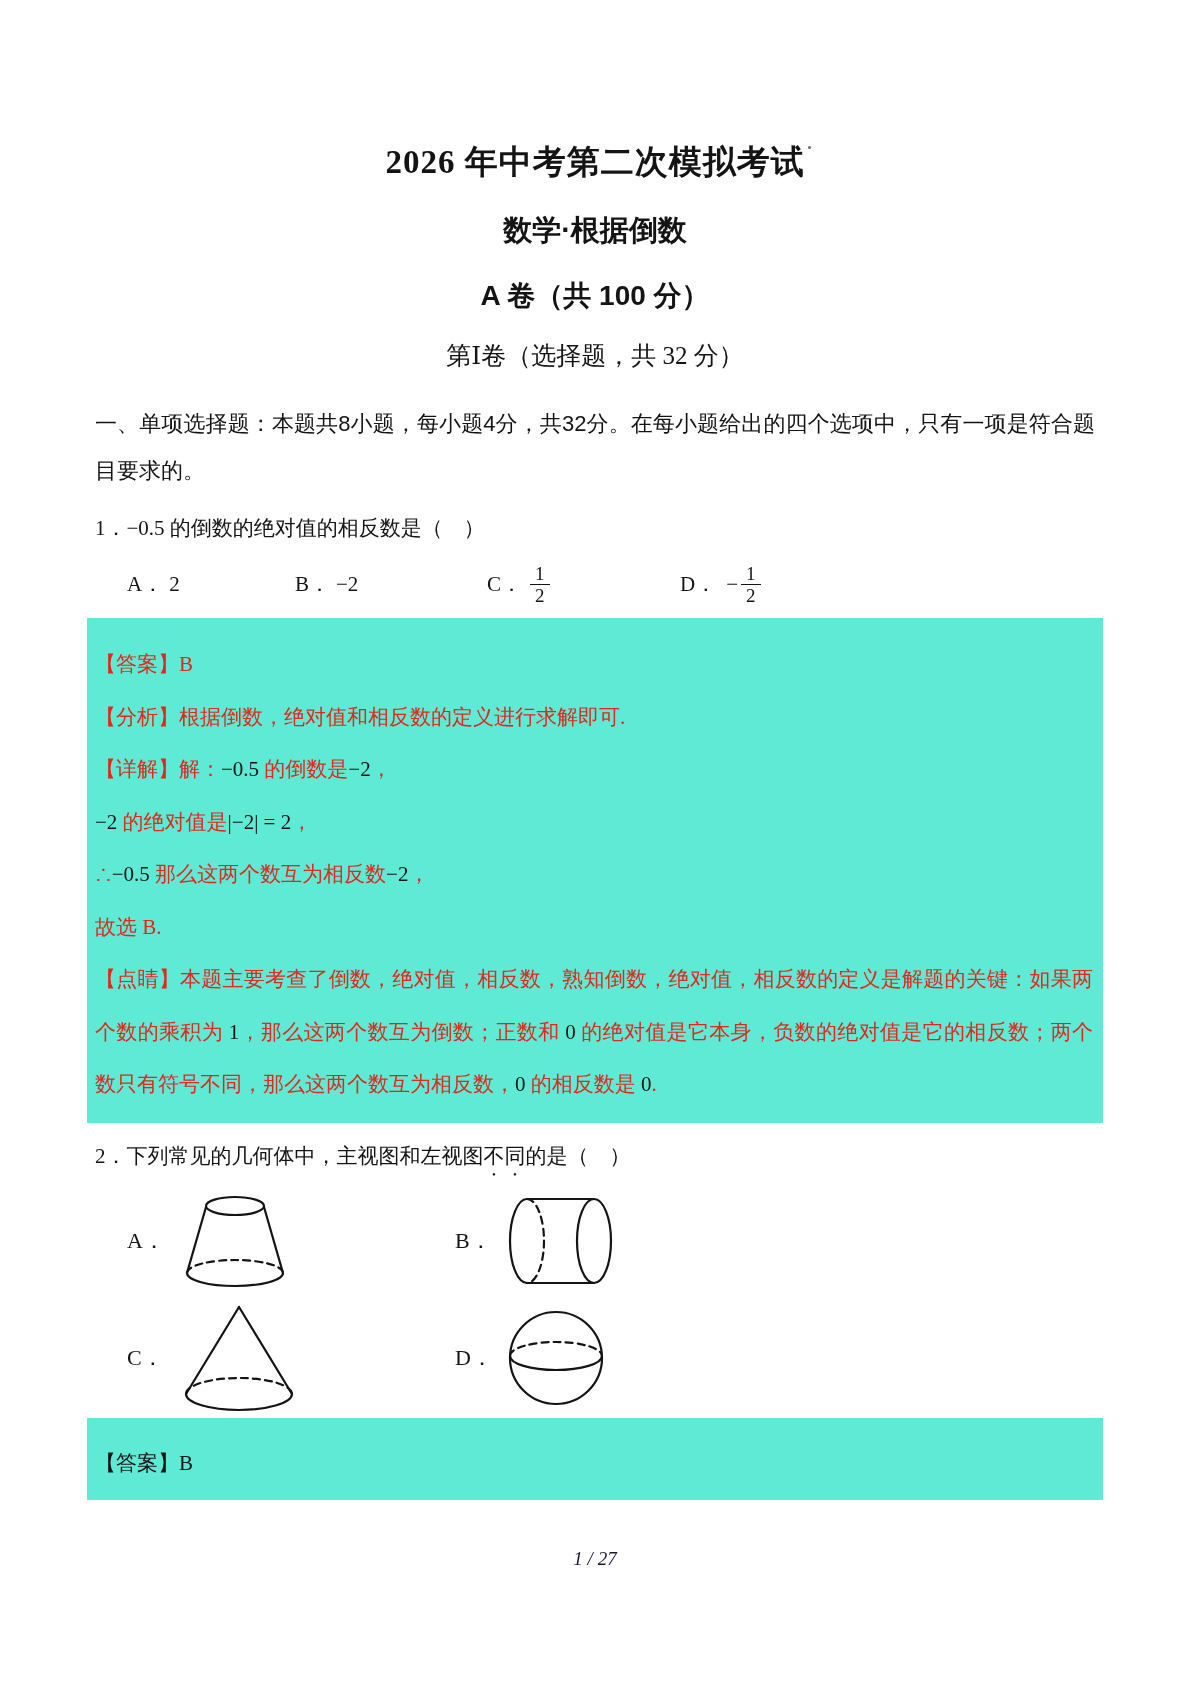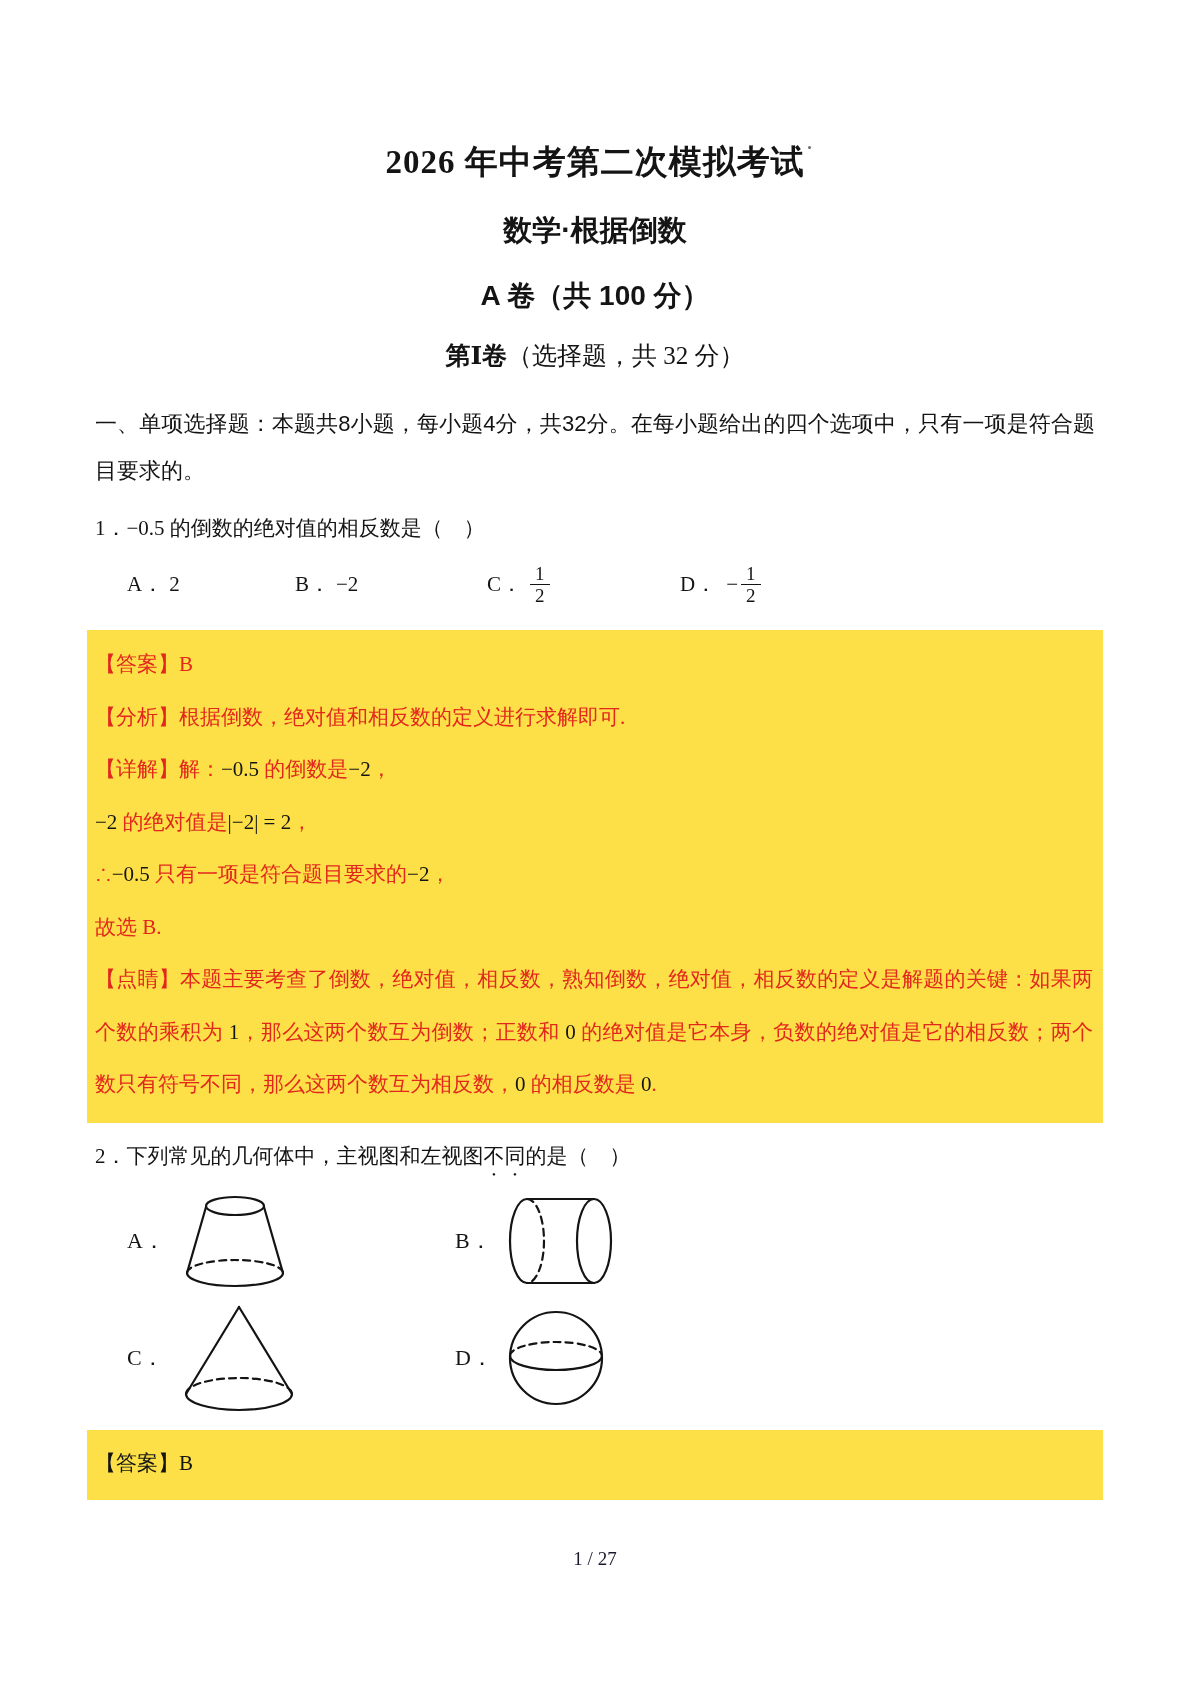--- a/index.html
+++ b/index.html
@@ -37,21 +37,21 @@
     margin: 26px 0 16px 0;
     text-align: center;
     font-size: 28px; font-weight: bold;
     font-family: "Liberation Sans", "DejaVu Sans", sans-serif;
   }
   .part {
     margin-top: 24px;
     text-align: center;
     font-size: 25px;
   }
-  .part-label { font-weight: bold; text-align: center; }
+  .part-label { font-weight: normal; text-align: center; }
 
   .section-heading {
     margin: 28px 0 0 0;
     font-size: 22px;
     font-weight: normal;
     font-family: "Liberation Sans", "DejaVu Sans", sans-serif;
     line-height: 2.15;
     text-align: justify;
   }
 
@@ -81,23 +81,23 @@
     text-align: center;
     font-size: 19px;
     line-height: 1.12;
     margin-left: 2px;
   }
   .frac .num { display: block; padding: 0 5px; }
   .frac .den { display: block; padding: 0 5px; border-top: 1.6px solid #141414; }
   .dsign { margin: 0 1px 0 4px; }
 
   .ans-block {
-    background: #fde047;
-    margin: 16px -8px 0 -8px;
-    padding: 8px 10px 12px 8px;
+    background: #5eead4;
+    margin: 4px -8px 0 -8px;
+    padding: 20px 10px 12px 8px;
     font-size: 21px;
   }
   .ans-block p { margin: 0; line-height: 2.5; }
   .just { text-align: justify; }
 
   .red, .seg-red { color: #e2271d; }
   .seg-math, .black { color: #141414; }
 
   .q2-stem .emph {
     -webkit-text-emphasis: filled dot #141414;
@@ -123,20 +123,21 @@
 
   .ans-block-2 p { line-height: 2.4; }
 
   .footer {
     position: absolute;
     left: 0; top: 1548px;
     width: 1190px;
     text-align: center;
     font-size: 19px;
     color: #1a1a2e;
+    font-style: italic;
   }
 </style>
 </head>
 <body>
 
 <div class="page">
 
   <span class="stray-dot"></span>
 
   <h1 class="title">2026 年中考第二次模拟考试</h1>
@@ -176,21 +177,21 @@
     </span>
   </div>
 
   <div class="ans-block">
     <p>
       <span class="red">【答案】</span><span class="red">B</span>
     </p>
     <p class="red">【分析】根据倒数，绝对值和相反数的定义进行求解即可.</p>
     <p><span class="seg-red">【详解】解：</span><span class="seg-math">−0.5</span><span class="seg-red"> 的倒数是</span><span class="seg-math">−2</span><span class="seg-red">，</span></p>
     <p><span class="seg-math">−2</span><span class="seg-red"> 的绝对值是</span><span class="seg-math">|−2| = 2</span><span class="seg-red">，</span></p>
-    <p><span class="seg-red">∴</span><span class="seg-math">−0.5</span><span class="seg-red"> 只有一项是符合题目要求的</span><span class="seg-math">−2</span><span class="seg-red">，</span></p>
+    <p><span class="seg-red">∴</span><span class="seg-math">−0.5</span><span class="seg-red"> 那么这两个数互为相反数</span><span class="seg-math">−2</span><span class="seg-red">，</span></p>
     <p class="red">故选 B.</p>
     <p class="just"><span class="seg-red">【点睛】本题主要考查了倒数，绝对值，相反数，熟知倒数，绝对值，相反数的定义是解题的关键：如果两个数的乘积为 </span><span class="seg-math">1</span><span class="seg-red">，那么这两个数互为倒数；正数和 </span><span class="seg-math">0</span><span class="seg-red"> 的绝对值是它本身，负数的绝对值是它的相反数；两个数只有符号不同，那么这两个数互为相反数，</span><span class="seg-math">0</span><span class="seg-red"> 的相反数是 </span><span class="seg-math">0</span><span class="seg-red">.</span></p>
   </div>
 
   <p class="stem q2-stem">
     <span>2．下列常见的几何体中，主视图和左视图</span><span class="emph">不同</span><span>的是（　）</span>
   </p>
 
   <div class="shape-row">
     <div class="shape-opt col1">

